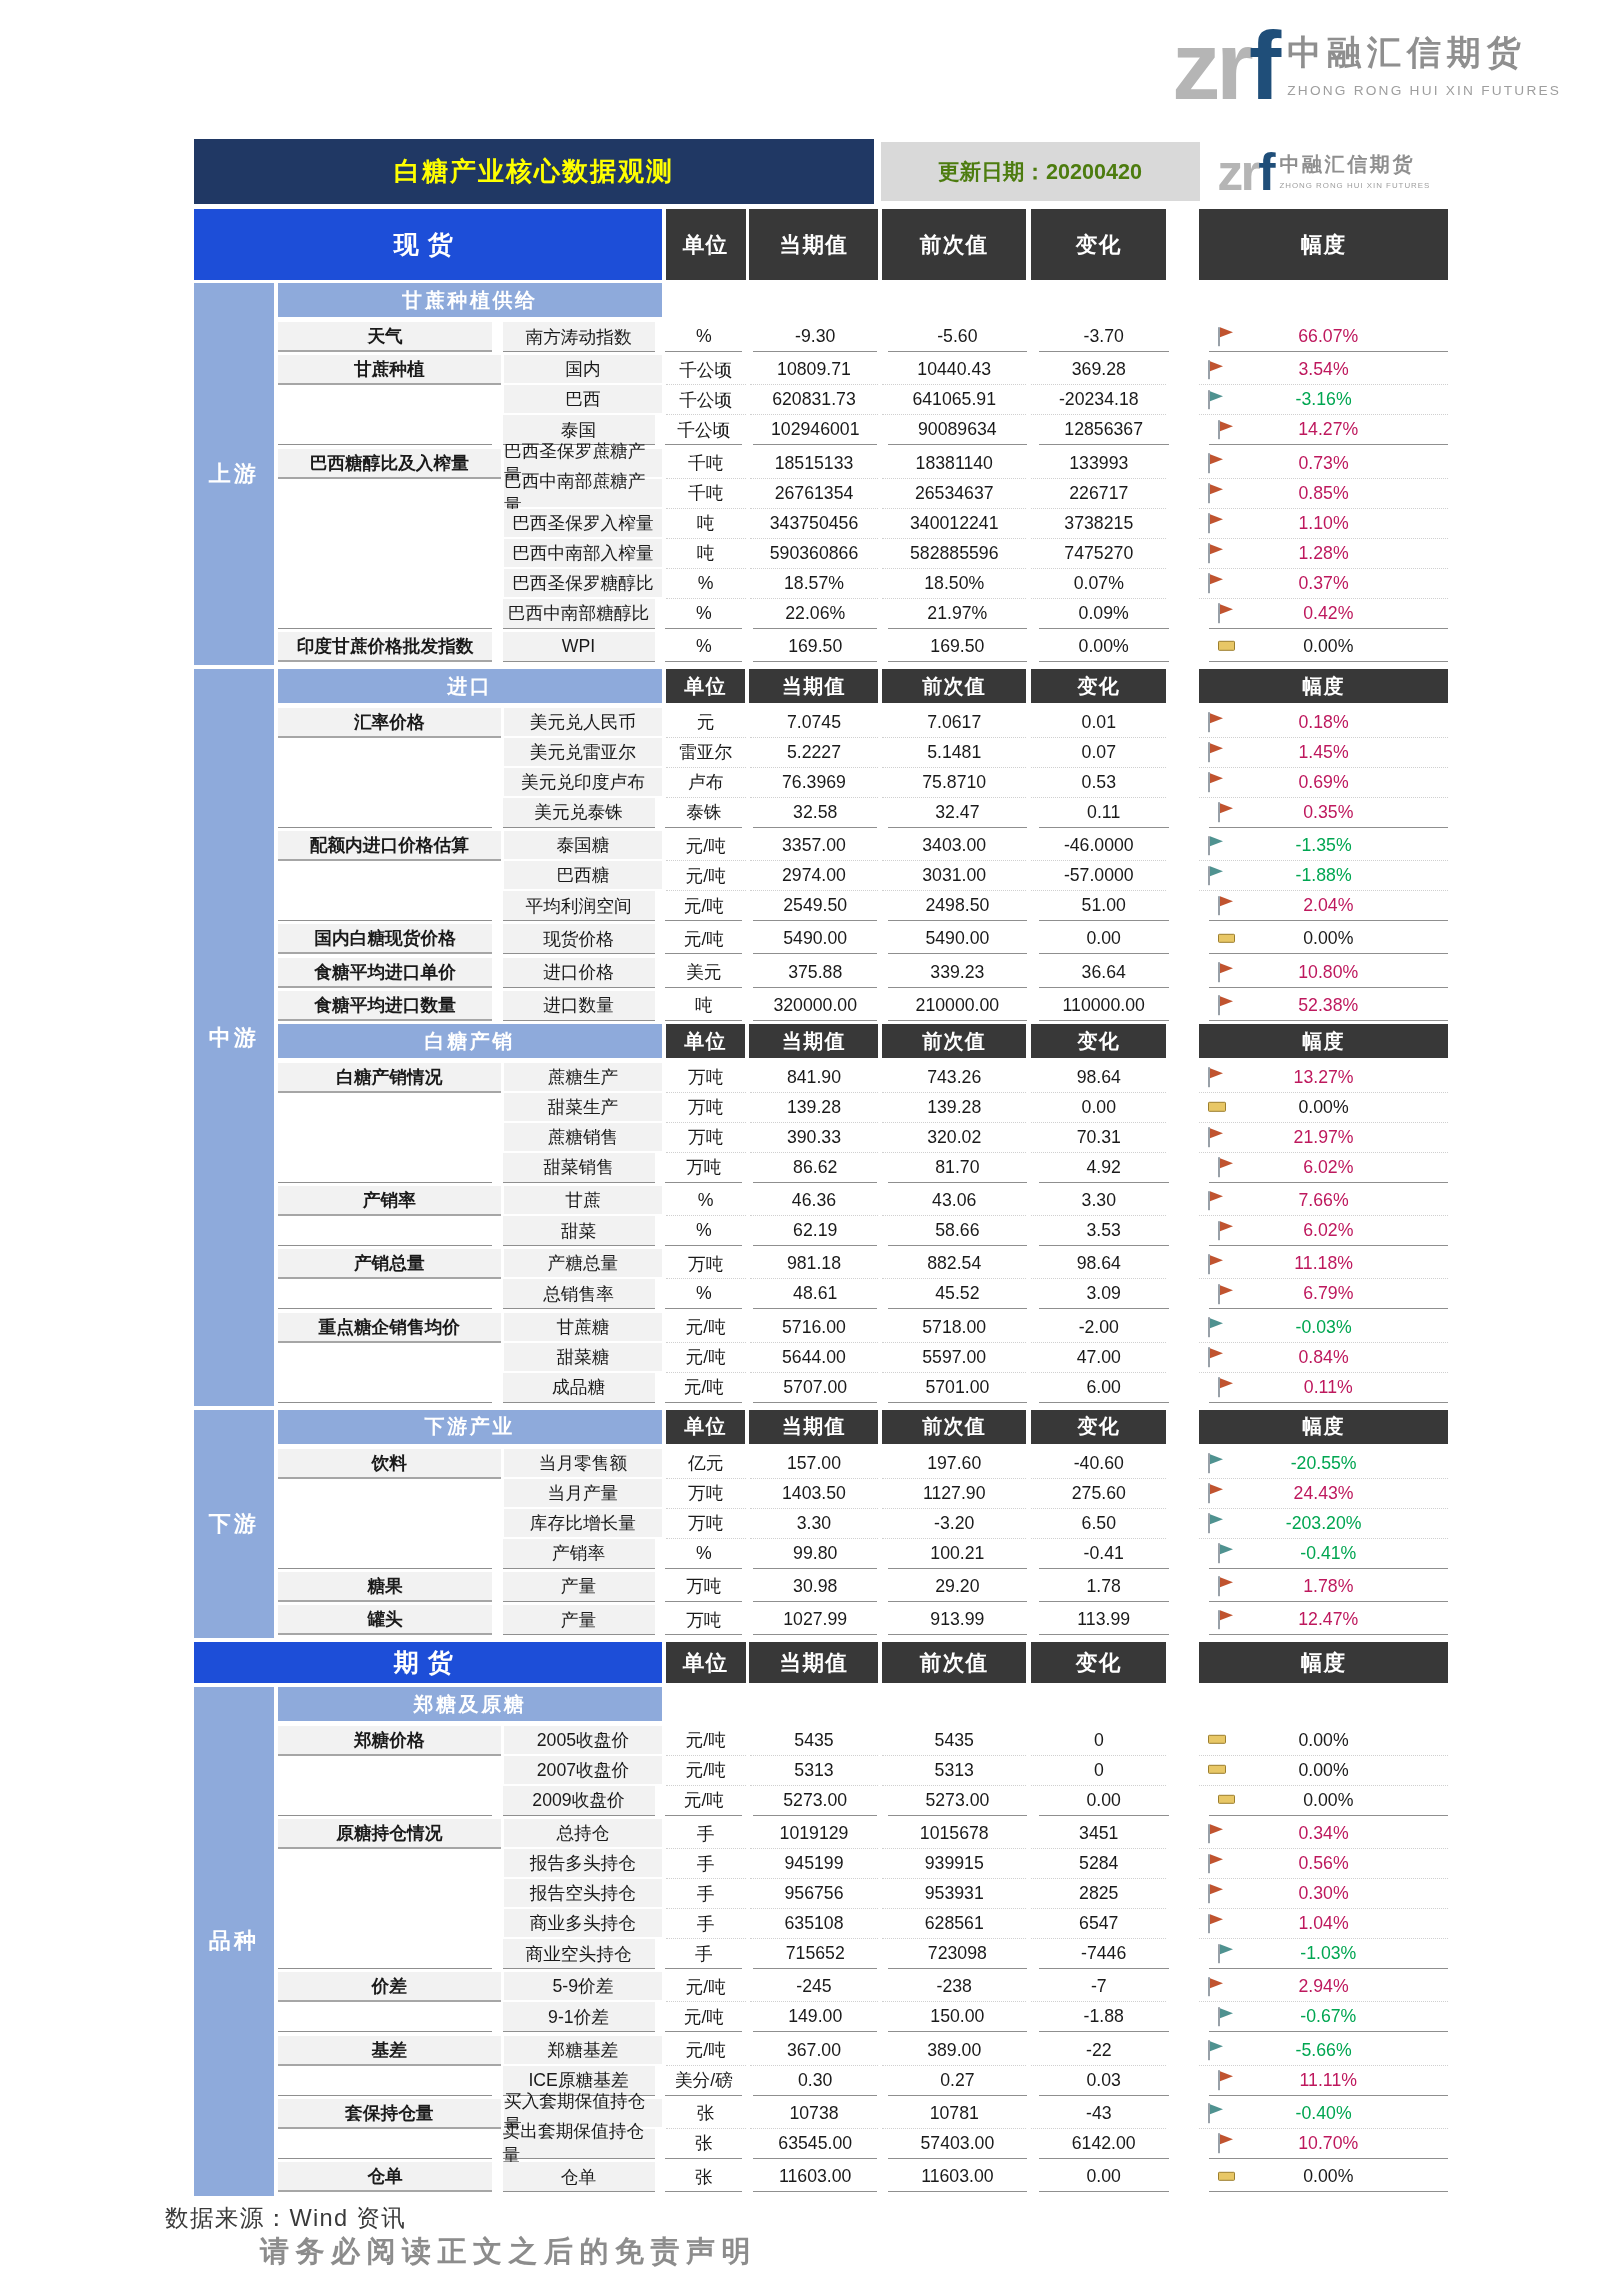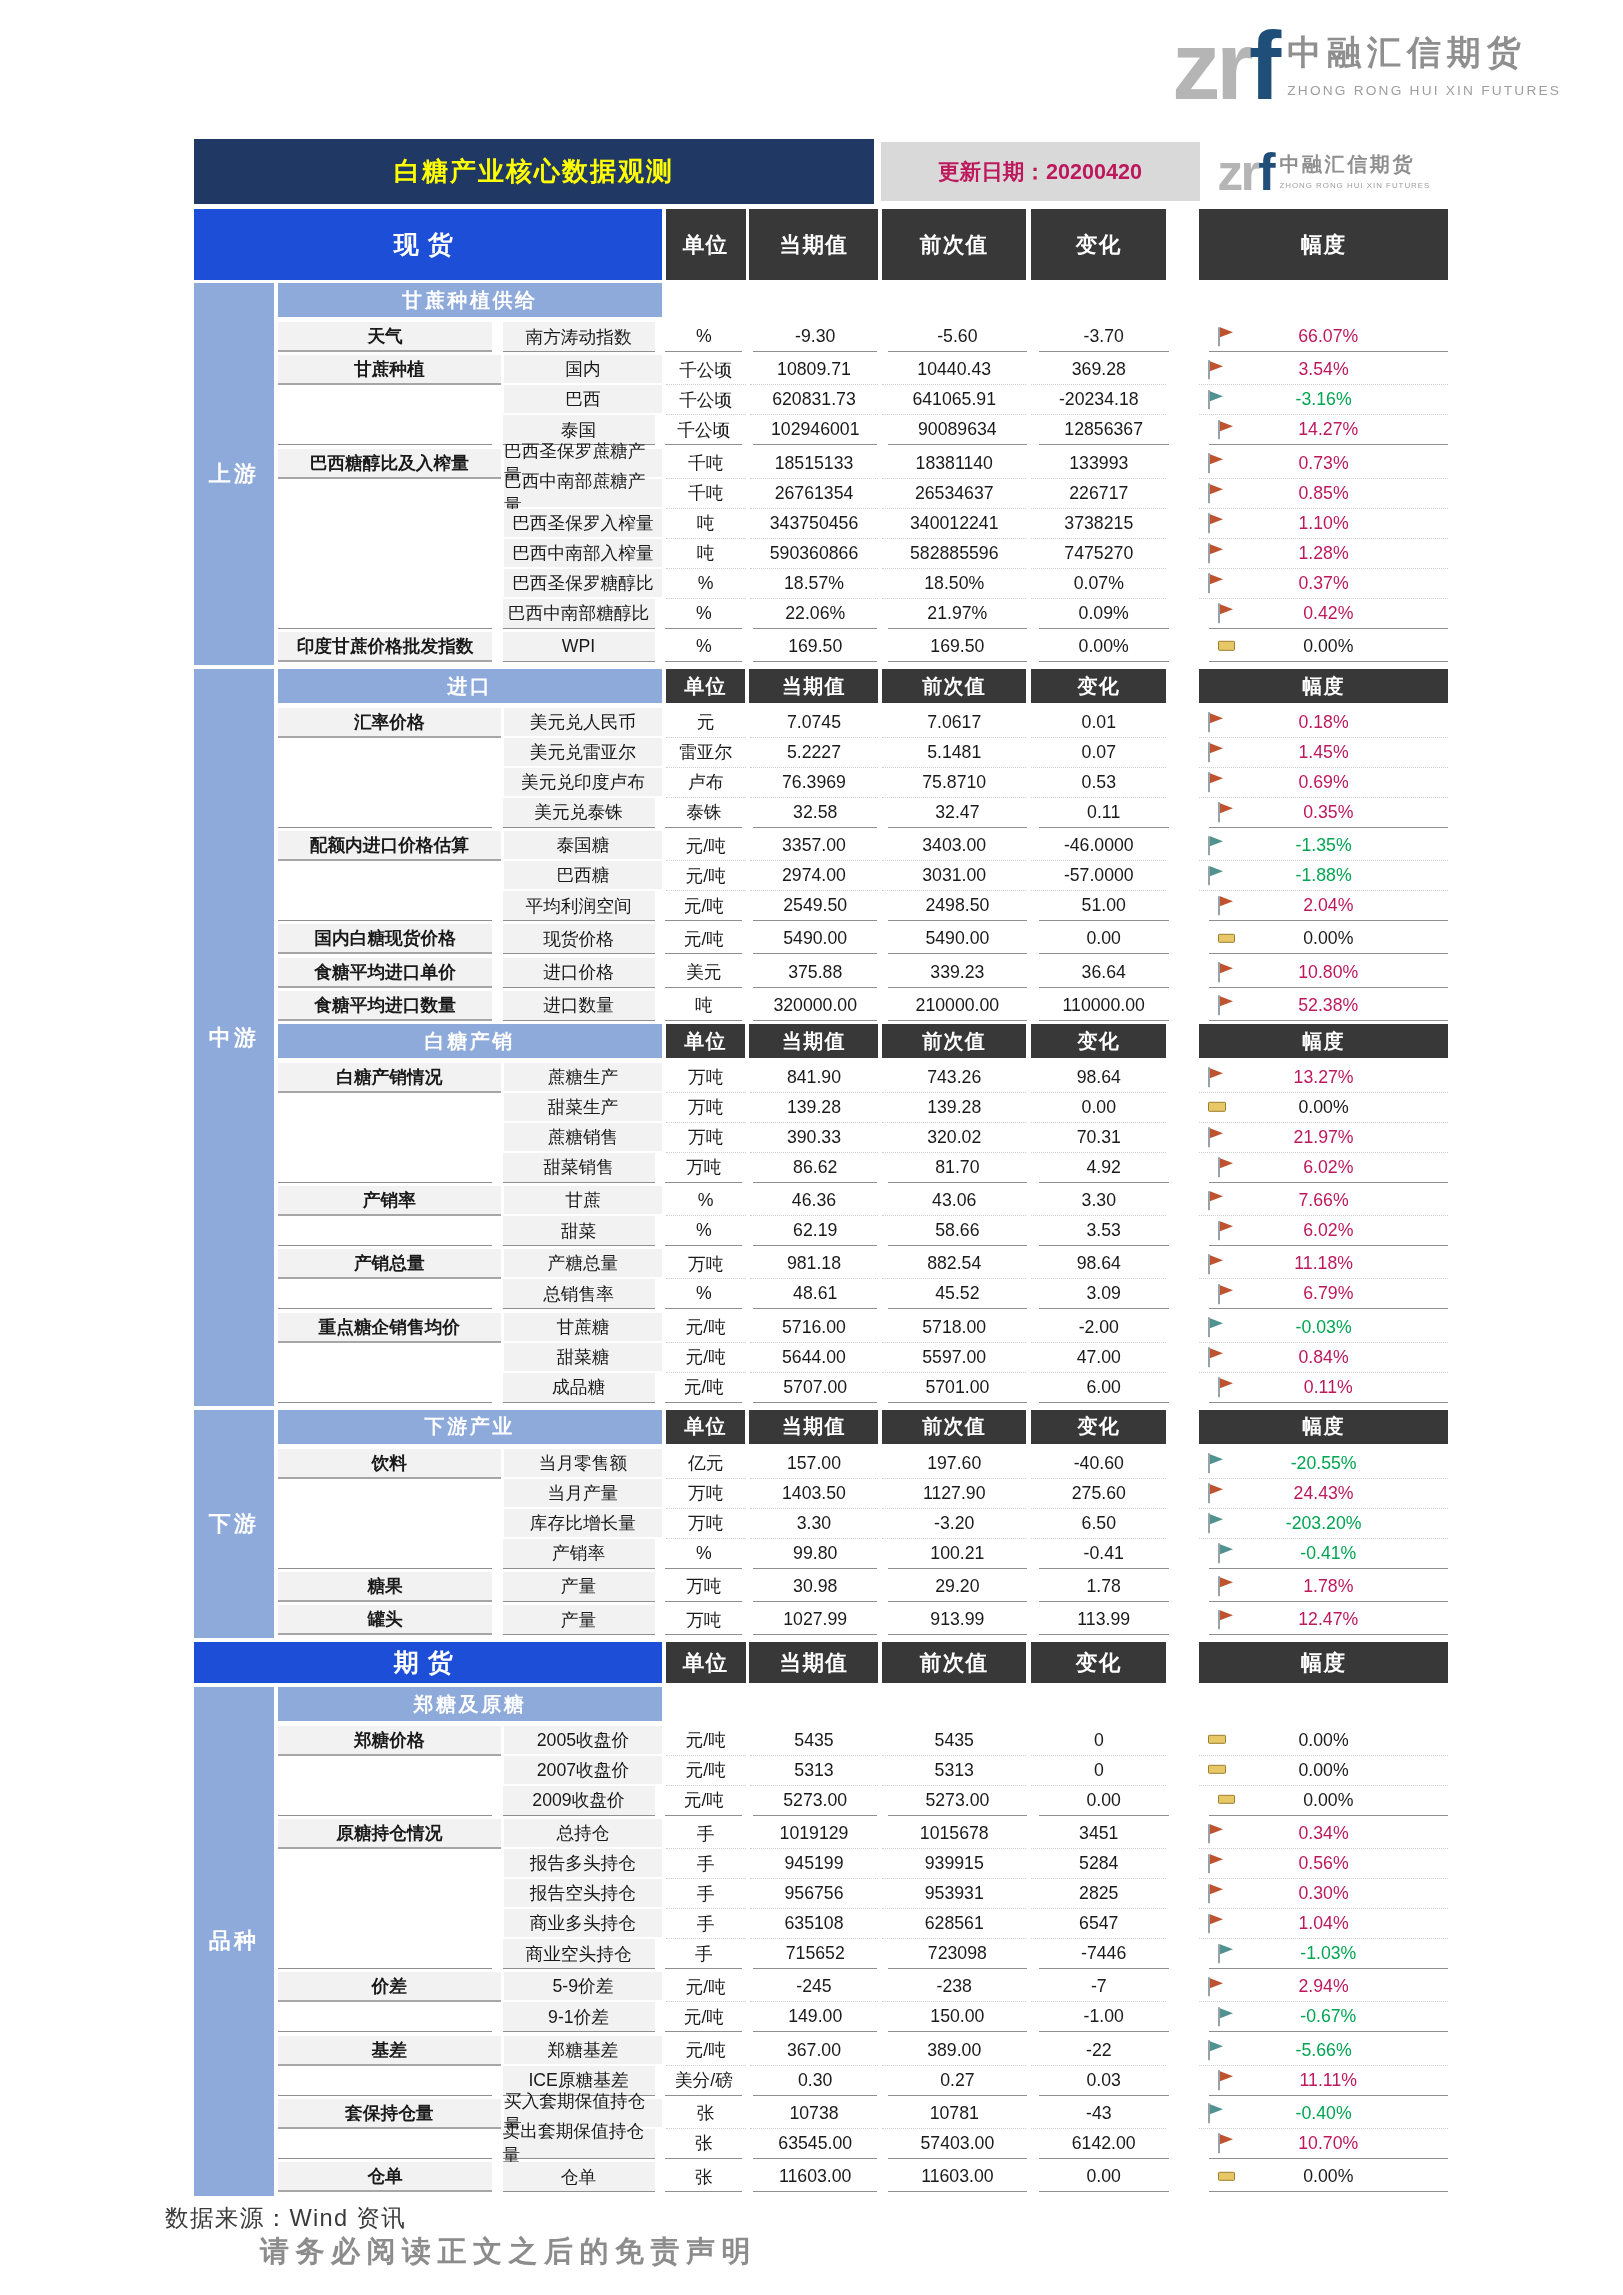--- a/index.html
+++ b/index.html
@@ -15,21 +15,21 @@
   .logo-big .cn{font-size:34px;color:#8F8F8F;font-weight:bold;letter-spacing:5.9px;white-space:nowrap;}
   .logo-big .en{font-size:13.7px;color:#9E9E9E;letter-spacing:2.2px;margin-top:6.5px;white-space:nowrap;}
 
   
   .doc{position:absolute;left:194px;top:139px;width:1254px;}
 
   .title-row{display:flex;height:65px;margin-bottom:4.6px;}
   .title-main{width:680px;background:#203864;color:#FFFF00;font-weight:bold;font-size:26px;
               display:flex;align-items:center;justify-content:center;letter-spacing:2px;}
   .title-date{width:319px;background:#D9D9D9;margin:3.3px 0 3.3px 6.5px;display:flex;align-items:center;
-              justify-content:center;font-weight:bold;font-size:21.6px;color:#be185d;}
+              justify-content:center;font-weight:bold;font-size:21.6px;color:#4d7c0f;}
   .title-logo{flex:1;display:flex;align-items:center;justify-content:center;background:#fff;}
   .logo-sm{display:flex;align-items:flex-start;}
   .logo-sm .zrf{font-size:52px;letter-spacing:-2.6px;}
   .logo-sm .txt{margin-left:6.5px;margin-top:5.2px;}
   .logo-sm .cn{font-size:20px;color:#8F8F8F;font-weight:bold;letter-spacing:2.6px;white-space:nowrap;}
   .logo-sm .en{font-size:7.9px;color:#9E9E9E;letter-spacing:1px;margin-top:3.3px;white-space:nowrap;}
 
   
   .col-l1{width:223px;}
   .col-l2{width:158px;margin-left:3.3px;}
@@ -745,21 +745,21 @@
               <div class="ic up"></div>
               <div class="pct pr">2.94%</div>
             </div>
           </div>
           <div class="row gend">
             <div class="c l1 col-l1 contend"></div>
             <div class="c l2 col-l2 l2end">9-1价差</div>
             <div class="c v col-unit vend">元/吨</div>
             <div class="c v col-cur vend">149.00</div>
             <div class="c v col-prev vend">150.00</div>
-            <div class="c v col-chg vend">-1.00</div>
+            <div class="c v col-chg vend">-1.88</div>
             <div class="c v rngc col-rng vend">
               <div class="ic down"></div>
               <div class="pct pg">-0.67%</div>
             </div>
           </div>
           <div class="row">
             <div class="c l1 col-l1 lab">基差</div>
             <div class="c l2 col-l2">郑糖基差</div>
             <div class="c v col-unit">元/吨</div>
             <div class="c v col-cur">367.00</div>

